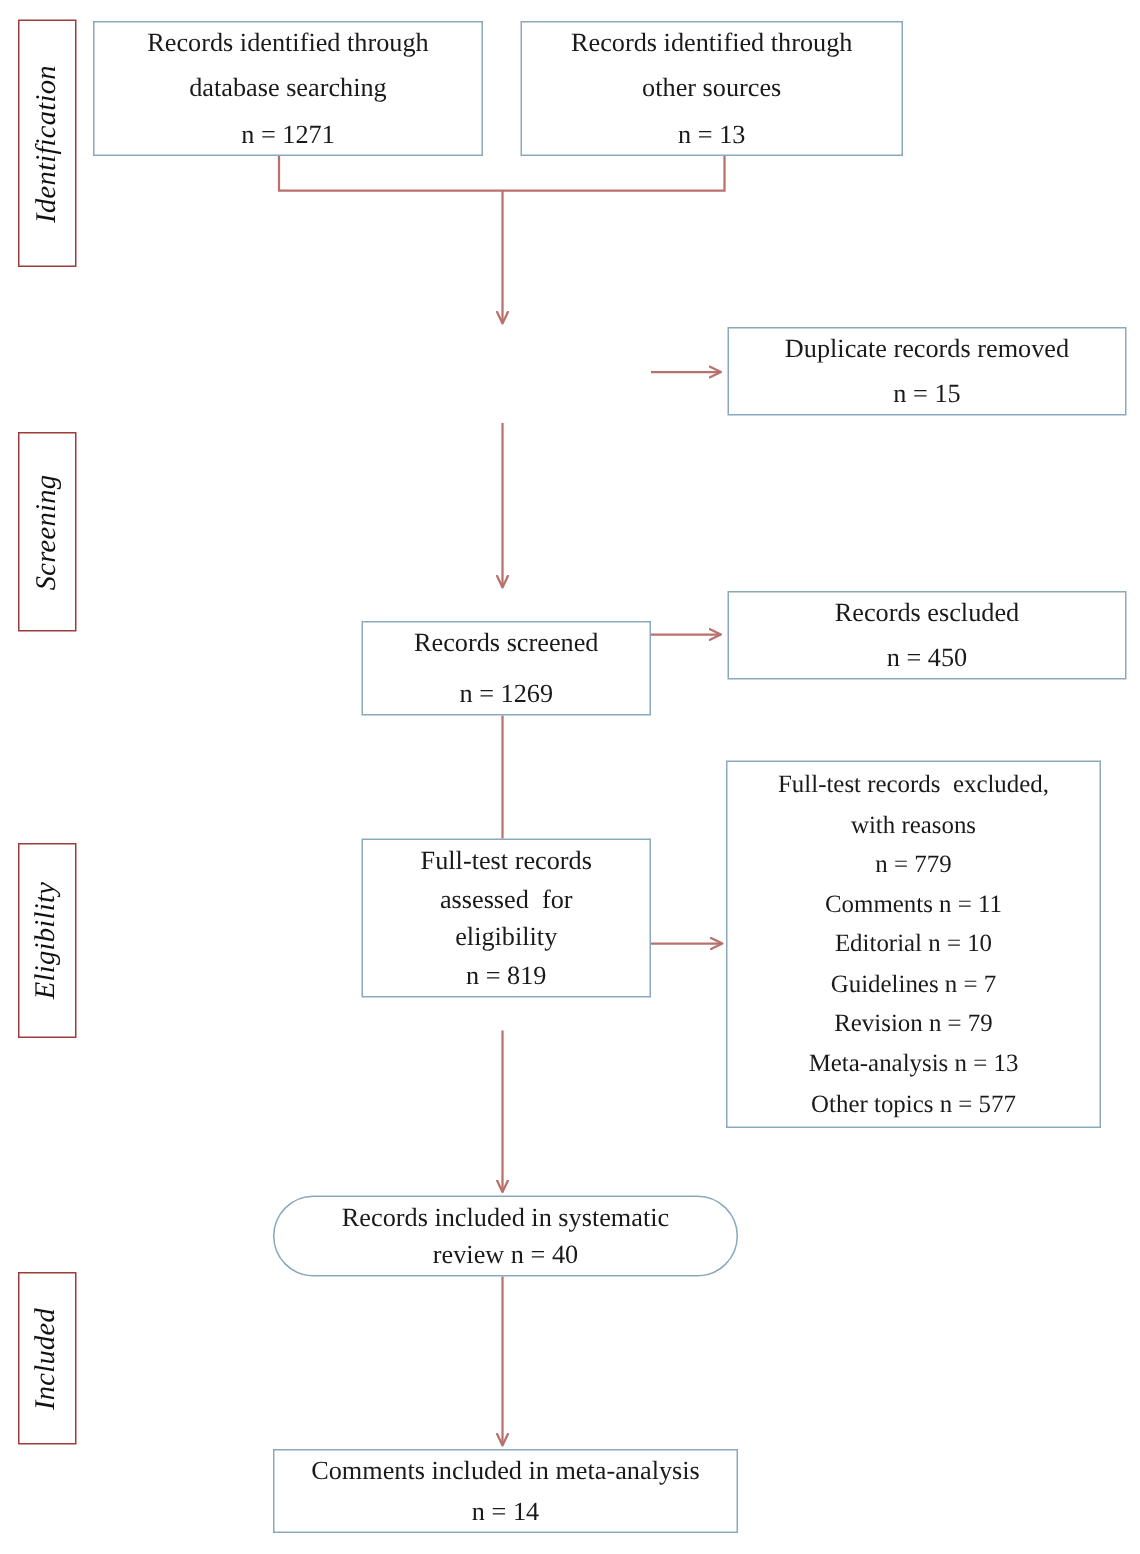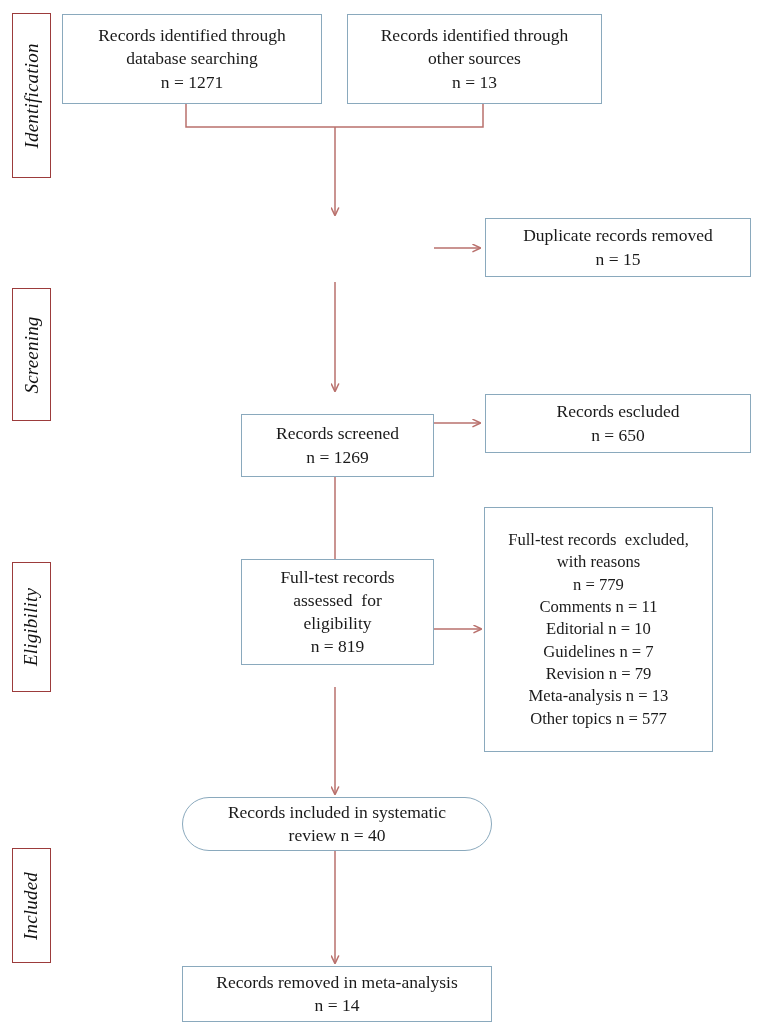--- a/index.html
+++ b/index.html
@@ -31,21 +31,21 @@
   
   .box {
     position: absolute;
     z-index: 2;
     box-sizing: border-box;
     background: #ffffff;
     border: 1.4px solid #8aa9bd;
     display: flex;
     flex-direction: column;
     align-items: center;
-    justify-content: center;
+    justify-content: space-between;
     text-align: center;
     font-size: 17.5px;
     line-height: 1.32;
     padding: 2px 6px;
   }
   .box .line {
     display: block;
     white-space: pre;
   }
   
@@ -143,45 +143,45 @@
     <span class="line">n = 15</span>
   </div>
 
   <div class="box" style="left:241px; top:414px; width:193px; height:63px;">
     <span class="line">Records screened</span>
     <span class="line">n = 1269</span>
   </div>
 
   <div class="box" style="left:485px; top:394px; width:266px; height:59px;">
     <span class="line">Records escluded</span>
-    <span class="line">n = 650</span>
+    <span class="line">n = 450</span>
   </div>
 
   <div class="box" style="left:241px; top:559px; width:193px; height:106px;">
     <span class="line">Full-test records</span>
     <span class="line">assessed  for</span>
     <span class="line">eligibility</span>
     <span class="line">n = 819</span>
   </div>
 
-  <div class="box reasons" style="left:484px; top:507px; width:229px; height:245px;">
+  <div class="box reasons" style="left:484px; top:507px; width:250px; height:245px;">
     <span class="line">Full-test records  excluded,</span>
     <span class="line">with reasons</span>
     <span class="line">n = 779</span>
     <span class="line">Comments n = 11</span>
     <span class="line">Editorial n = 10</span>
     <span class="line">Guidelines n = 7</span>
     <span class="line">Revision n = 79</span>
     <span class="line">Meta-analysis n = 13</span>
     <span class="line">Other topics n = 577</span>
   </div>
 
   <div class="box" style="left:182px; top:797px; width:310px; height:54px;border-radius:27px;">
     <span class="line">Records included in systematic</span>
     <span class="line">review n = 40</span>
   </div>
 
   <div class="box" style="left:182px; top:966px; width:310px; height:56px;">
-    <span class="line">Records removed in meta-analysis</span>
+    <span class="line">Comments included in meta-analysis</span>
     <span class="line">n = 14</span>
   </div>
 
 </div>
 
 </body></html>

